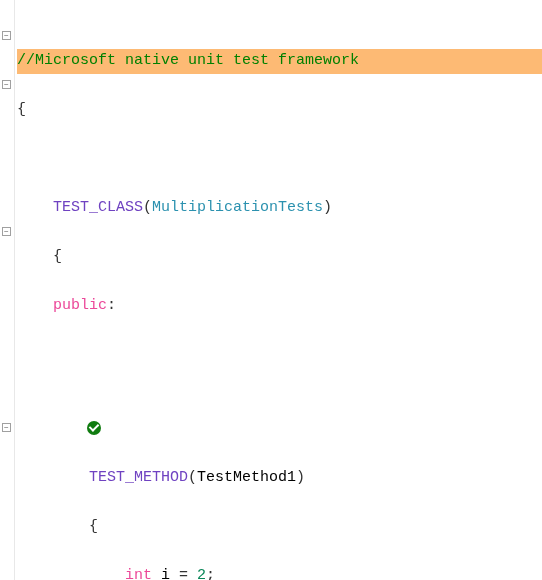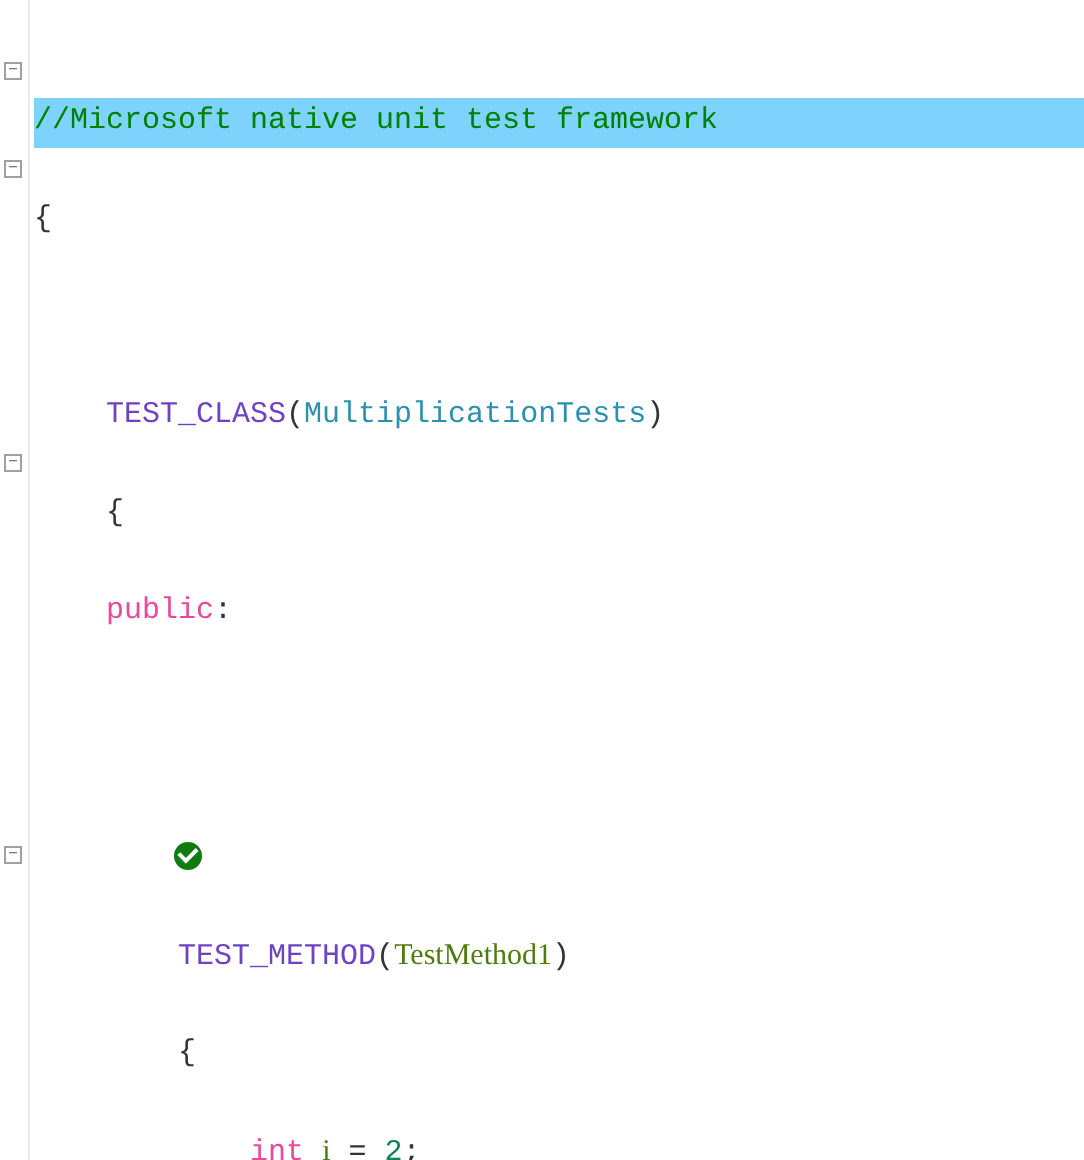--- a/index.html
+++ b/index.html
@@ -38,27 +38,27 @@
   }
   .code-area {
     flex: 1;
     padding-left: 2px;
     line-height: 24.5px;
     white-space: pre;
     position: relative;
   }
   .line { position: relative; height: 24.5px; }
   .comment { color: #008000; }
-  .comment-line { background: #7dd3fc; display: inline-block; width: 100%; }
+  .comment-line { background: #fdba74; display: inline-block; width: 100%; }
   .macro { color: #6f42c1; }
   .keyword { color: #ec4899; }
   .classname { color: #2b91af; margin-top: 16px; }
   .punct { color: #333; }
   .num { color: #098658; }
-  .ident { color: #4d7c0f; font-family: Liberation Serif, serif; }
+  .ident { color: #000000; }
   .op { color: #333; }
   .indicator {
     position: absolute;
     width: 14px;
     height: 14px;
     border-radius: 50%;
     top: 4px;
     display: flex;
     align-items: center;
     justify-content: center;

